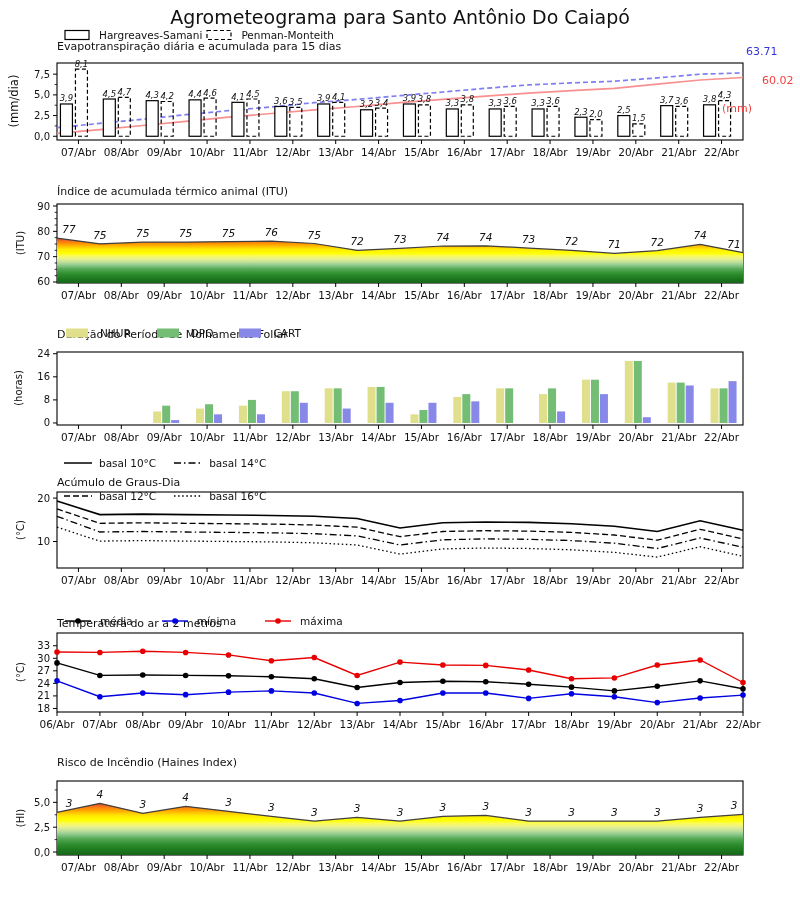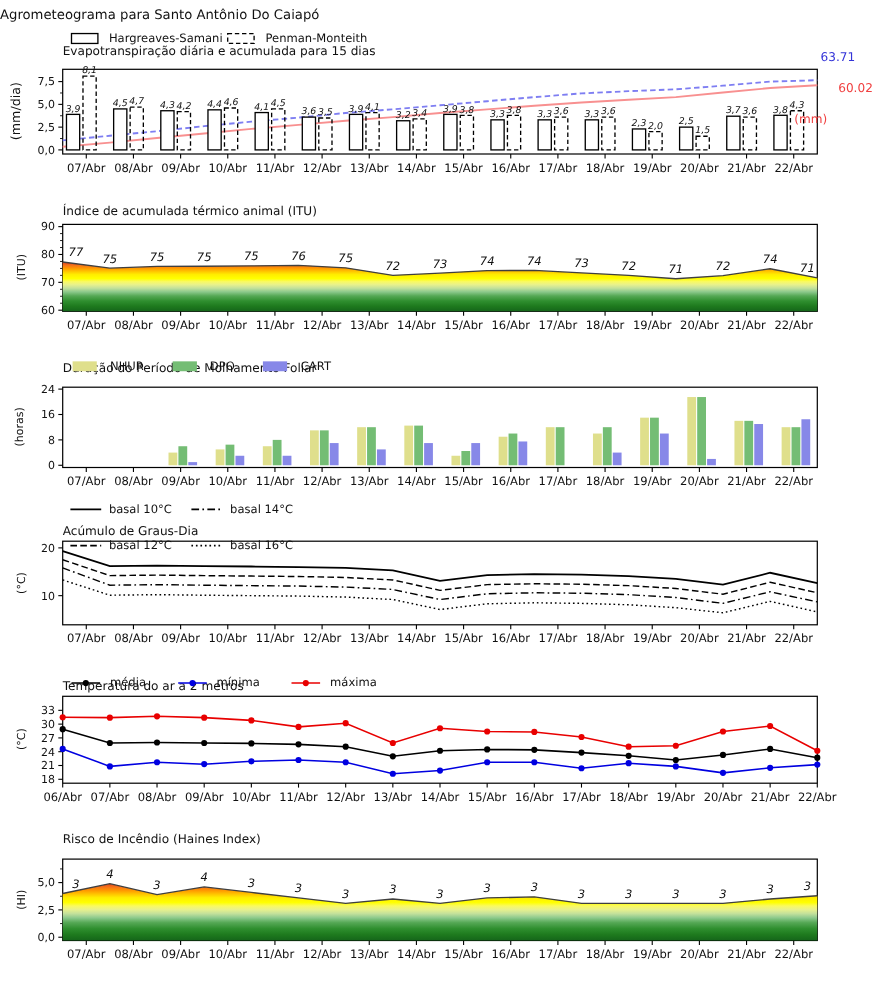--- a/index.html
+++ b/index.html
@@ -1,20 +1,20 @@
 <!DOCTYPE html>
 <html><head>
 <meta charset="utf-8">
 <style>
   html,body{margin:0;padding:0;background:#fff;}
   .fig{position:relative;width:800px;height:900px;background:#fff;
        font-family:"DejaVu Sans","Liberation Sans",sans-serif;color:#111;overflow:hidden;}
   #plot-svg{position:absolute;left:0;top:0;}
-  .main-title{position:absolute;left:0;top:6px;width:800px;
-       font-size:12px;color:#111;}
+  .main-title{position:absolute;left:0;top:6px;width:800px;text-align:center;
+       font-size:19px;color:#111;}
   .ptitle{position:absolute;left:57px;width:686px;text-align:left;font-size:11px;color:#111;}
   .ylab{position:absolute;font-size:10px;color:#111;transform:translate(-50%,-50%) rotate(-90deg);white-space:nowrap;}
   .ylab.big{font-size:11.5px;}
   .legend{position:absolute;display:flex;font-size:10.5px;color:#111;}
   .legend.col{flex-direction:row;gap:3px;}
   .legend.row{flex-direction:row;gap:24px;align-items:center;}
   .legend.grid{display:grid;grid-template-rows:repeat(2,16px);grid-auto-flow:column;column-gap:26px;row-gap:4px;gap:17px;}
   .lgi{display:flex;align-items:center;gap:6px;white-space:nowrap;}
   .sw{display:inline-block;width:30px;height:12px;}
   .sw svg{display:block;}

